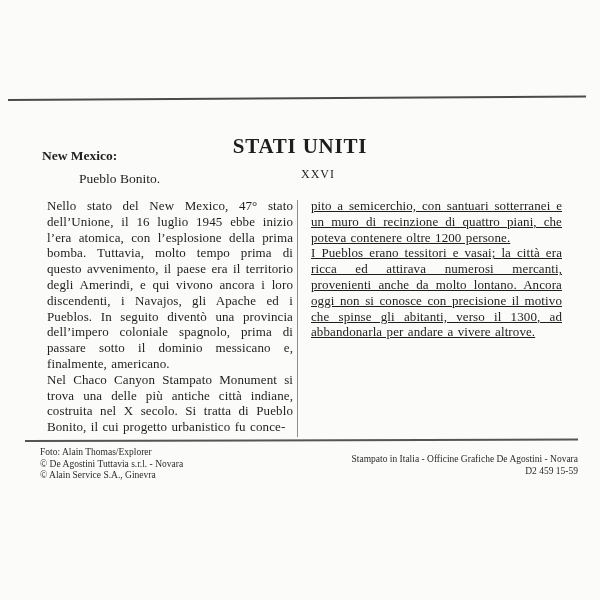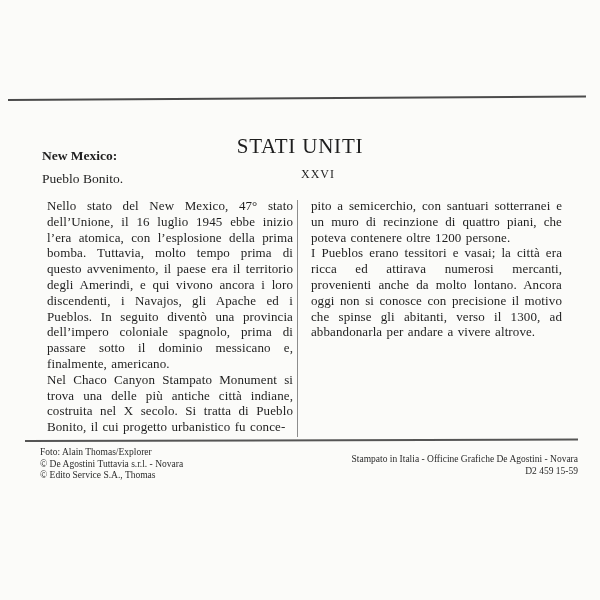--- a/index.html
+++ b/index.html
@@ -24,28 +24,28 @@
     transform-origin: left center;
   }
   
   .region-block {
     position: absolute;
     left: 42px; top: 148px;
     font-size: 13.5px;
     line-height: 15px;
   }
   .region-label { font-weight: bold; }
-  .region-subject { margin-top: 8px; }
+  .region-subject { margin-top: 8px; margin-left: 37px; }
   .title {
     position: absolute;
     left: 0; top: 134px;
     width: 600px;
     text-align: center;
     font-size: 21px;
-    font-weight: normal;
+    font-weight: bold;
     letter-spacing: 0.8px;
   }
   .series-number {
     position: absolute;
     left: 0; top: 167px;
     width: 600px;
     text-align: center;
     font-size: 12px;
     letter-spacing: 1px;
     margin-left: 18px;
@@ -55,21 +55,21 @@
     position: absolute;
     top: 198px;
     font-size: 13px;
     line-height: 15.8px;
     text-align: justify;
     letter-spacing: 0.1px;
     word-spacing: 1px;
   }
   .col p + p { margin-top: 0; }
   .col-left  { left: 40px;  width: 246px; margin-left: 7px; }
-  .col-right { left: 311px; width: 251px; }
+  .col-right { left: 311px; width: 251px; text-decoration: underline; }
   .col-divider {
     position: absolute;
     left: 297px; top: 200px;
     width: 1px; height: 237px;
     background: #8c8c8c;
   }
   
   .footer-rule {
     position: absolute;
     left: 25px; top: 440px;
@@ -119,21 +119,21 @@
   <div class="col col-right">
     <p>pito a semicerchio, con santuari sotterranei e un muro di recinzione di quattro piani, che poteva contenere oltre 1200 persone.</p>
     <p>I Pueblos erano tessitori e vasai; la città era ricca ed attirava numerosi mercanti, provenienti anche da molto lontano. Ancora oggi non si conosce con precisione il motivo che spinse gli abitanti, verso il 1300, ad abbandonarla per andare a vivere altrove.</p>
   </div>
 
   <div class="footer-rule"></div>
 
   <div class="credits">
     <div>Foto: Alain Thomas/Explorer</div>
     <div>© De Agostini Tuttavia s.r.l. - Novara</div>
-    <div>© Edito Service S.A., Thomas</div>
+    <div>© Alain Service S.A., Ginevra</div>
   </div>
 
   <div class="imprint">
     <div>Stampato in Italia - Officine Grafiche De Agostini - Novara</div>
     <div>D2 459 15-59</div>
   </div>
 
 </div>
 
 </body></html>

